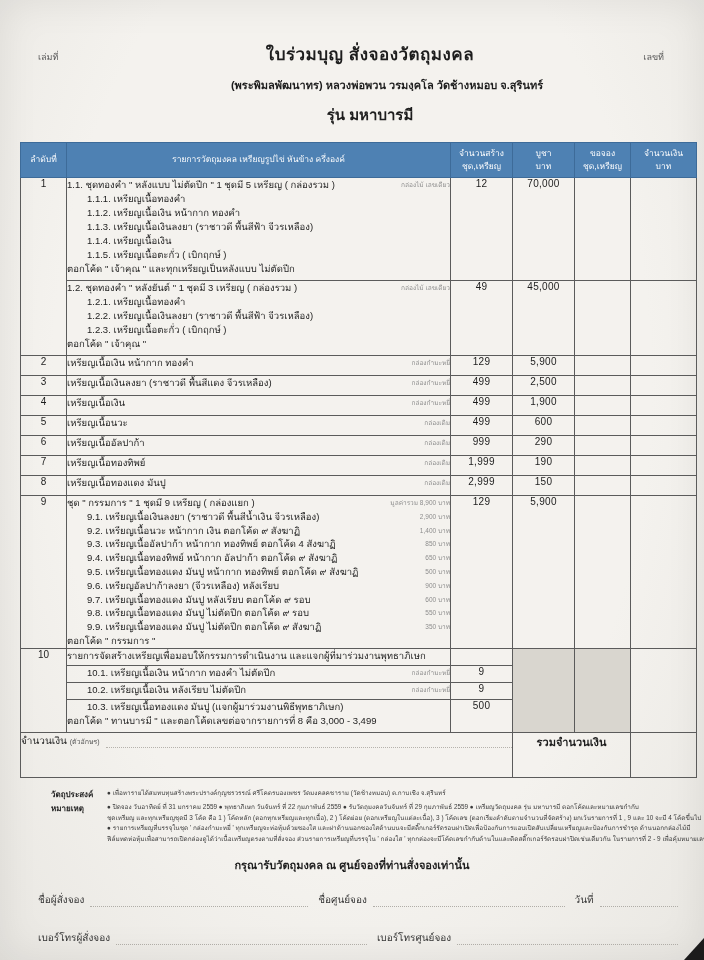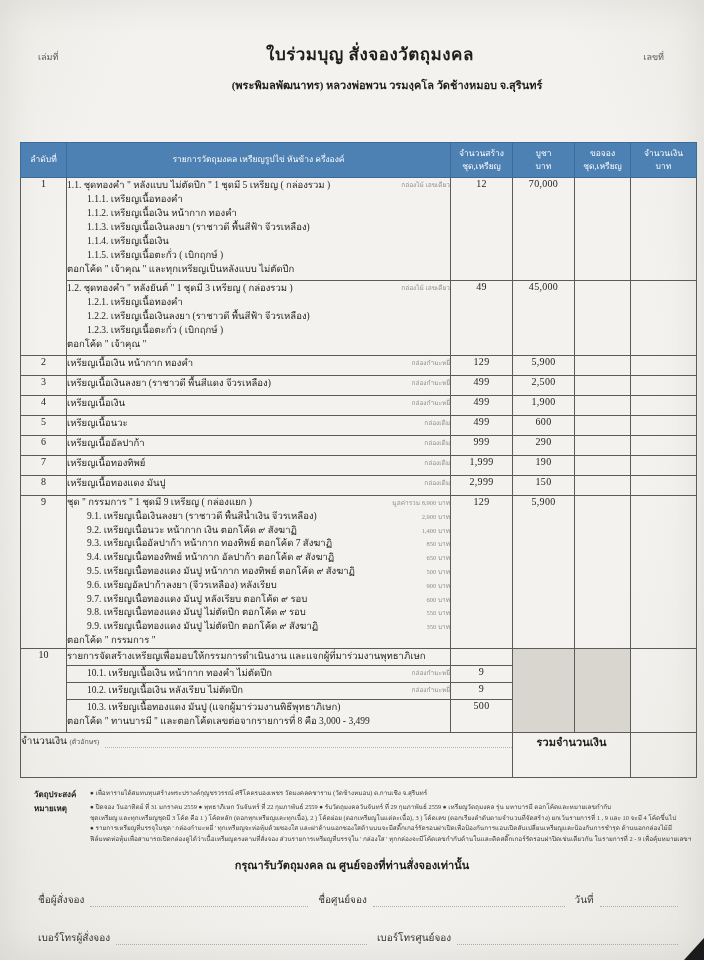--- a/index.html
+++ b/index.html
@@ -1,20 +1,20 @@
 <!DOCTYPE html>
 <html><head>
 <meta charset="utf-8">
 <style>
   html,body { margin:0; padding:0; background:#b9b7b3; }
   .paper {
     position:relative; width:704px; height:960px; margin:0 auto;
     background:
       radial-gradient(ellipse at 50% 40%, #f4f2ee 60%, #e9e7e2 100%);
-    font-family:Liberation Serif, serif;
+    font-family:Liberation Sans, sans-serif;
     color:#1d1d1d; overflow:hidden;
     box-shadow:inset 0 0 40px rgba(0,0,0,.08);
   }
   
   .corner-label { position:absolute; font-size:9px; color:#555; }
   .vol { left:38px; top:50px; }
   .num { right:40px; top:50px; }
   .titles { padding-top:40px; text-align:center;margin-left:36px; }
   .t1 { font-size:17px; font-weight:bold; letter-spacing:.5px; }
   .t2 { font-size:11px; font-weight:bold; margin-top:9px;padding-left:34px; }
@@ -39,21 +39,21 @@
   .shaded { background:#d9d6cf; }
   
   .total-label-cell { vertical-align:bottom; padding:4px 6px 6px 10px; }
   .total-flex { display:flex; align-items:flex-end; }
   .total-label { font-size:10px; white-space:nowrap; }
   .total-label small { font-size:7px; color:#555; }
   .dotted-fill { flex:1; border-bottom:1px dotted #b5b2ac; height:11px; margin-left:6px; }
   .sum-cell { vertical-align:middle; text-align:center; font-size:11px; font-weight:bold; }
   
   .notes { position:absolute; left:34px; top:788px; width:650px; }
-  .nrow { display:flex; margin-bottom:1px; }
+  .nrow { display:flex; margin-bottom:1px;margin-left:17px; }
   .nlabel { flex:0 0 56px; font-size:8px; font-weight:bold; color:#222; }
   .ntext { flex:1; font-size:6.4px; color:#3a3a3a; line-height:10.5px; white-space:nowrap; overflow:hidden; }
   .ntext-block div { font-size:6.4px; color:#3a3a3a; line-height:10.5px; white-space:nowrap; overflow:hidden; }
   .pickup { position:absolute; left:0; top:856px; width:704px; text-align:center;
     font-size:11px; font-weight:bold; }
   
   .sig-row { position:absolute; left:38px; width:640px; display:flex; align-items:flex-end; }
   .sig-row1 { top:892px;text-align:right; }
   .sig-row2 { top:930px; }
   .sig-label { font-size:10px; color:#333; white-space:nowrap; }
@@ -66,20 +66,21 @@
 <body>
 
 <div class="paper">
 
   <span class="corner-label vol">เล่มที่</span>
   <span class="corner-label num">เลขที่</span>
 
   <div class="titles">
     <div class="t1">ใบร่วมบุญ สั่งจองวัตถุมงคล</div>
     <div class="t2">(พระพิมลพัฒนาทร) หลวงพ่อพวน วรมงฺคโล วัดช้างหมอบ จ.สุรินทร์</div>
+    <div class="t4">รุ่น มหาบารมี</div>
   </div>
 
   <table class="order">
     <colgroup>
       <col style="width:46px">
         <col style="width:384px">
         <col style="width:62px">
       <col style="width:62px">
         <col style="width:56px">
         <col style="width:66px">
@@ -241,21 +242,21 @@
             </div>
           <div class="line lh13 sub">
               <span>9.1.  เหรียญเนื้อเงินลงยา (ราชาวดี พื้นสีน้ำเงิน จีวรเหลือง)</span>
               <span class="mini-price">2,900 บาท</span>
             </div>
           <div class="line lh13 sub">
               <span>9.2.  เหรียญเนื้อนวะ หน้ากาก เงิน ตอกโค้ด ๙ สังฆาฏิ</span>
               <span class="mini-price">1,400 บาท</span>
             </div>
           <div class="line lh13 sub">
-              <span>9.3.  เหรียญเนื้ออัลปาก้า หน้ากาก ทองทิพย์ ตอกโค้ด 7 สังฆาฏิ</span>
+              <span>9.3.  เหรียญเนื้ออัลปาก้า หน้ากาก ทองทิพย์ ตอกโค้ด 4 สังฆาฏิ</span>
               <span class="mini-price">850 บาท</span>
             </div>
           <div class="line lh13 sub">
               <span>9.4.  เหรียญเนื้อทองทิพย์ หน้ากาก อัลปาก้า ตอกโค้ด ๙ สังฆาฏิ</span>
               <span class="mini-price">650 บาท</span>
             </div>
           <div class="line lh13 sub">
               <span>9.5.  เหรียญเนื้อทองแดง มันปู หน้ากาก ทองทิพย์ ตอกโค้ด ๙ สังฆาฏิ</span>
               <span class="mini-price">500 บาท</span>
             </div>

